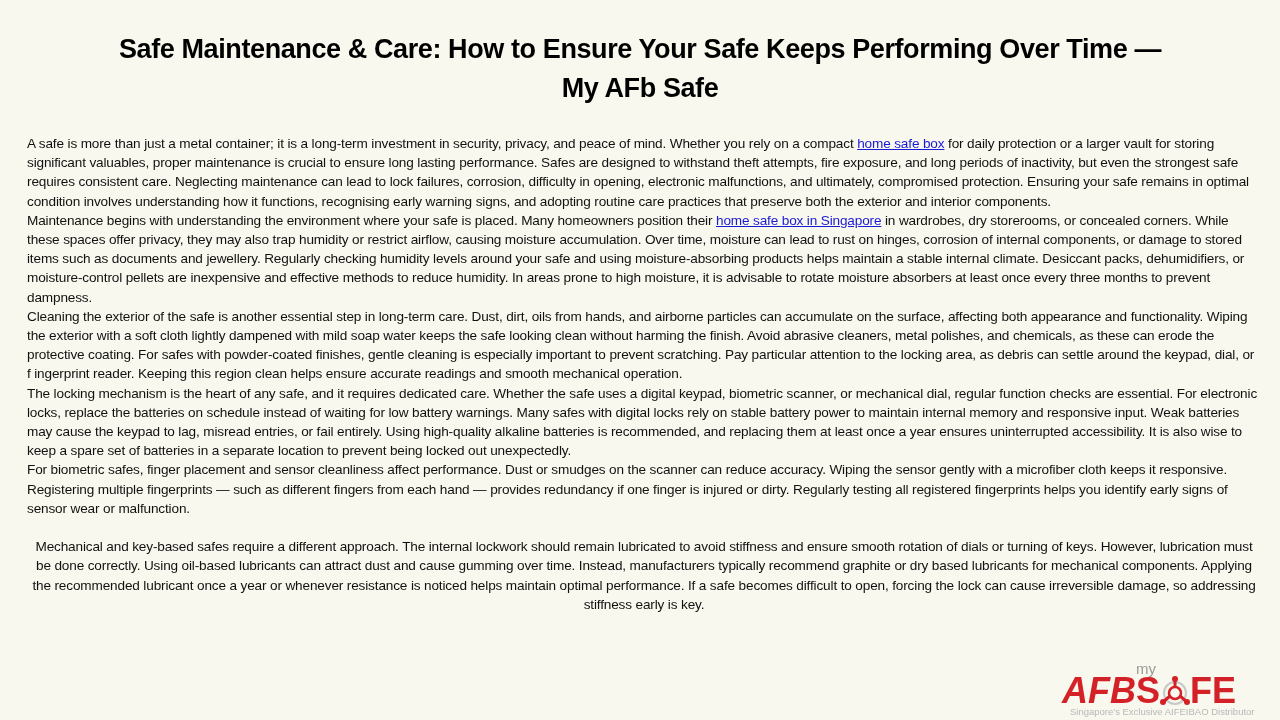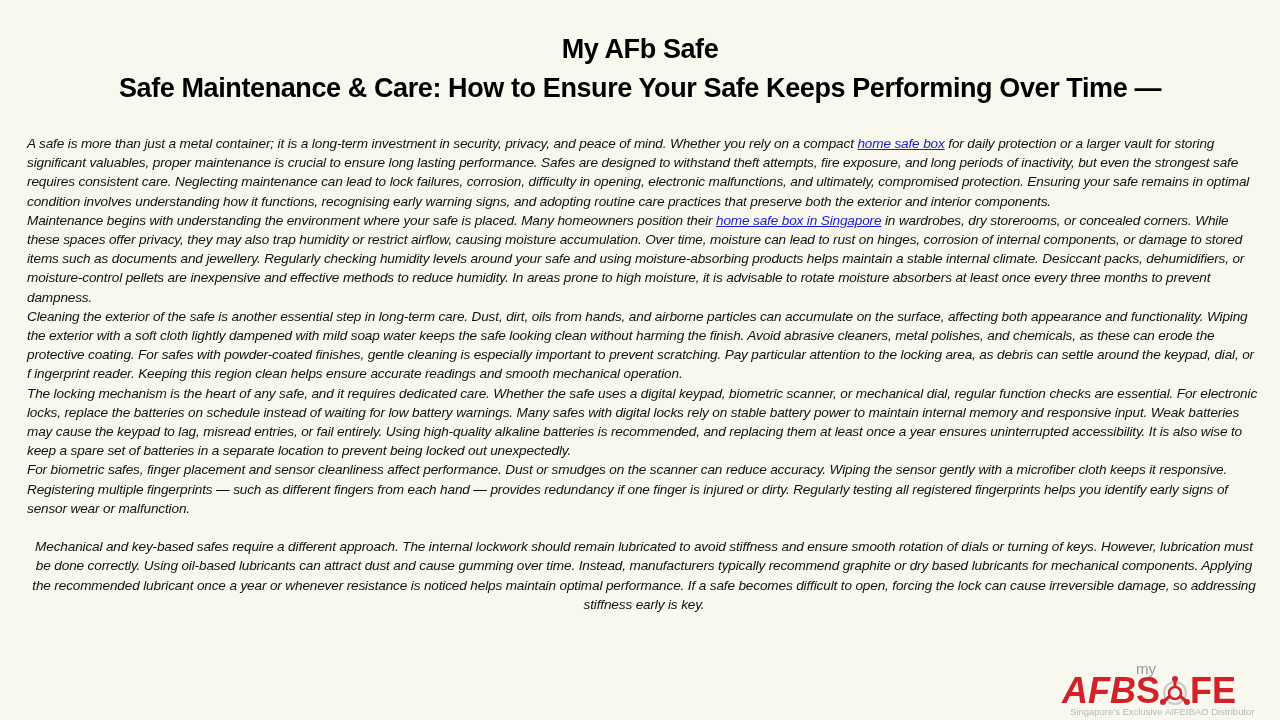--- a/index.html
+++ b/index.html
@@ -20,21 +20,20 @@
     letter-spacing: -0.4px;
     color: #000;
   }
   .body-text {
     position: absolute; left: 27px; top: 134px; width: 1234px;
     font-family: "Liberation Sans", sans-serif;
     font-size: 13.6px;
     line-height: 19.2px;
     letter-spacing: -0.15px;
     color: #111;
-    font-style: italic;
   }
   .body-text p { margin: 0; }
   .body-text p.gap { margin-top: 19.2px; text-align: center; }
   a.link { color: #1a1ad6; text-decoration: underline; }
   .logo {
     position: absolute; left: 1058px; top: 660px; width: 212px; height: 58px;
   }
   .logo .my {
     position: absolute; left: 78px; top: 0px;
     font-size: 15px; color: #9a9a9a; font-family: "Liberation Sans", sans-serif;
@@ -52,22 +51,22 @@
   .logo .tagline {
     position: absolute; left: 12px; top: 46px;
     font-size: 9.5px; color: #b8b8b8; white-space: nowrap;
     font-family: "Liberation Sans", sans-serif;
   }
 </style>
 </head>
 <body>
 
 <div class="title">
+  <div>Safe Maintenance &amp; Care: How to Ensure Your Safe Keeps Performing Over Time —</div>
   <div>My AFb Safe</div>
-  <div>Safe Maintenance &amp; Care: How to Ensure Your Safe Keeps Performing Over Time —</div>
 </div>
 
 <div class="body-text">
   <p><span>A safe is more than just a metal container; it is a long-term investment in security, privacy, and peace of mind. Whether you rely on a compact </span><a class="link" href="#">home safe box</a><span> for daily protection or a larger vault for storing significant valuables, proper maintenance is crucial to ensure long lasting performance. Safes are designed to withstand theft attempts, fire exposure, and long periods of inactivity, but even the strongest safe requires consistent care. Neglecting maintenance can lead to lock failures, corrosion, difficulty in opening, electronic malfunctions, and ultimately, compromised protection. Ensuring your safe remains in optimal condition involves understanding how it functions, recognising early warning signs, and adopting routine care practices that preserve both the exterior and interior components.</span></p>
   <p><span>Maintenance begins with understanding the environment where your safe is placed. Many homeowners position their </span><a class="link" href="#">home safe box in Singapore</a><span> in wardrobes, dry storerooms, or concealed corners. While these spaces offer privacy, they may also trap humidity or restrict airflow, causing moisture accumulation. Over time, moisture can lead to rust on hinges, corrosion of internal components, or damage to stored items such as documents and jewellery. Regularly checking humidity levels around your safe and using moisture-absorbing products helps maintain a stable internal climate. Desiccant packs, dehumidifiers, or moisture-control pellets are inexpensive and effective methods to reduce humidity. In areas prone to high moisture, it is advisable to rotate moisture absorbers at least once every three months to prevent dampness.</span></p>
   <p>Cleaning the exterior of the safe is another essential step in long-term care. Dust, dirt, oils from hands, and airborne particles can accumulate on the surface, affecting both appearance and functionality. Wiping the exterior with a soft cloth lightly dampened with mild soap water keeps the safe looking clean without harming the finish. Avoid abrasive cleaners, metal polishes, and chemicals, as these can erode the protective coating. For safes with powder-coated finishes, gentle cleaning is especially important to prevent scratching. Pay particular attention to the locking area, as debris can settle around the keypad, dial, or f ingerprint reader. Keeping this region clean helps ensure accurate readings and smooth mechanical operation.</p>
   <p>The locking mechanism is the heart of any safe, and it requires dedicated care. Whether the safe uses a digital keypad, biometric scanner, or mechanical dial, regular function checks are essential. For electronic locks, replace the batteries on schedule instead of waiting for low battery warnings. Many safes with digital locks rely on stable battery power to maintain internal memory and responsive input. Weak batteries may cause the keypad to lag, misread entries, or fail entirely. Using high-quality alkaline batteries is recommended, and replacing them at least once a year ensures uninterrupted accessibility. It is also wise to keep a spare set of batteries in a separate location to prevent being locked out unexpectedly.</p>
   <p>For biometric safes, finger placement and sensor cleanliness affect performance. Dust or smudges on the scanner can reduce accuracy. Wiping the sensor gently with a microfiber cloth keeps it responsive. Registering multiple fingerprints — such as different fingers from each hand — provides redundancy if one finger is injured or dirty. Regularly testing all registered fingerprints helps you identify early signs of sensor wear or malfunction.</p>
   <p class="gap">Mechanical and key-based safes require a different approach. The internal lockwork should remain lubricated to avoid stiffness and ensure smooth rotation of dials or turning of keys. However, lubrication must be done correctly. Using oil-based lubricants can attract dust and cause gumming over time. Instead, manufacturers typically recommend graphite or dry based lubricants for mechanical components. Applying the recommended lubricant once a year or whenever resistance is noticed helps maintain optimal performance. If a safe becomes difficult to open, forcing the lock can cause irreversible damage, so addressing stiffness early is key.</p>
 </div>

